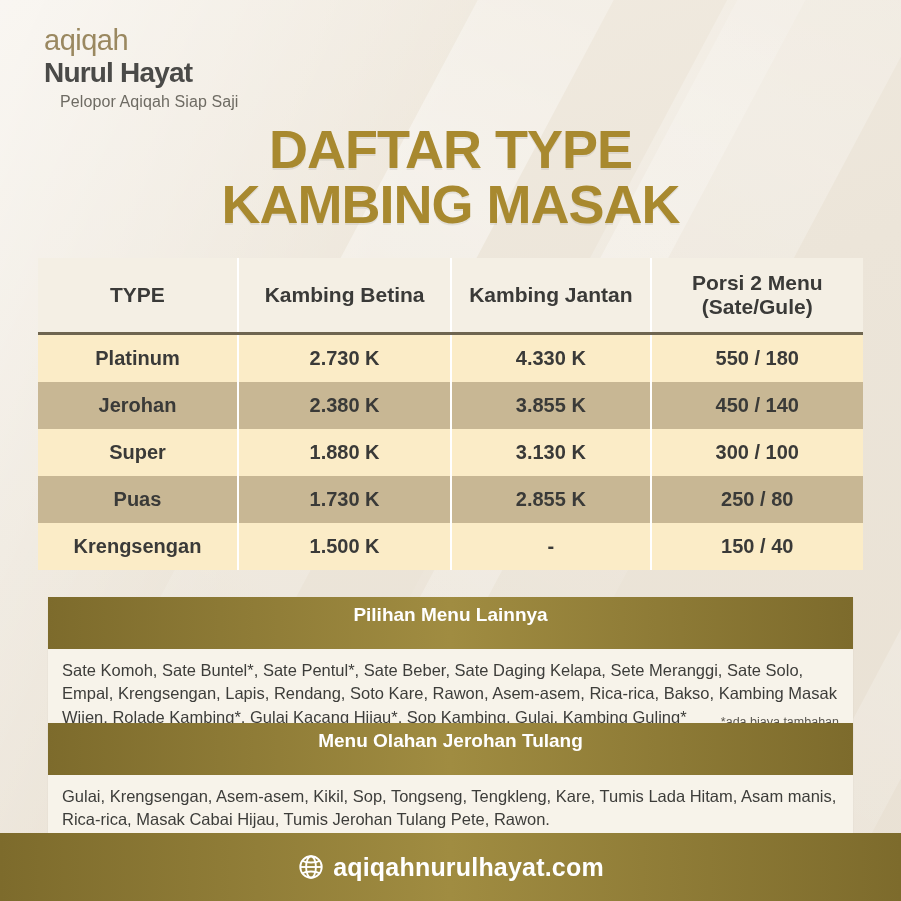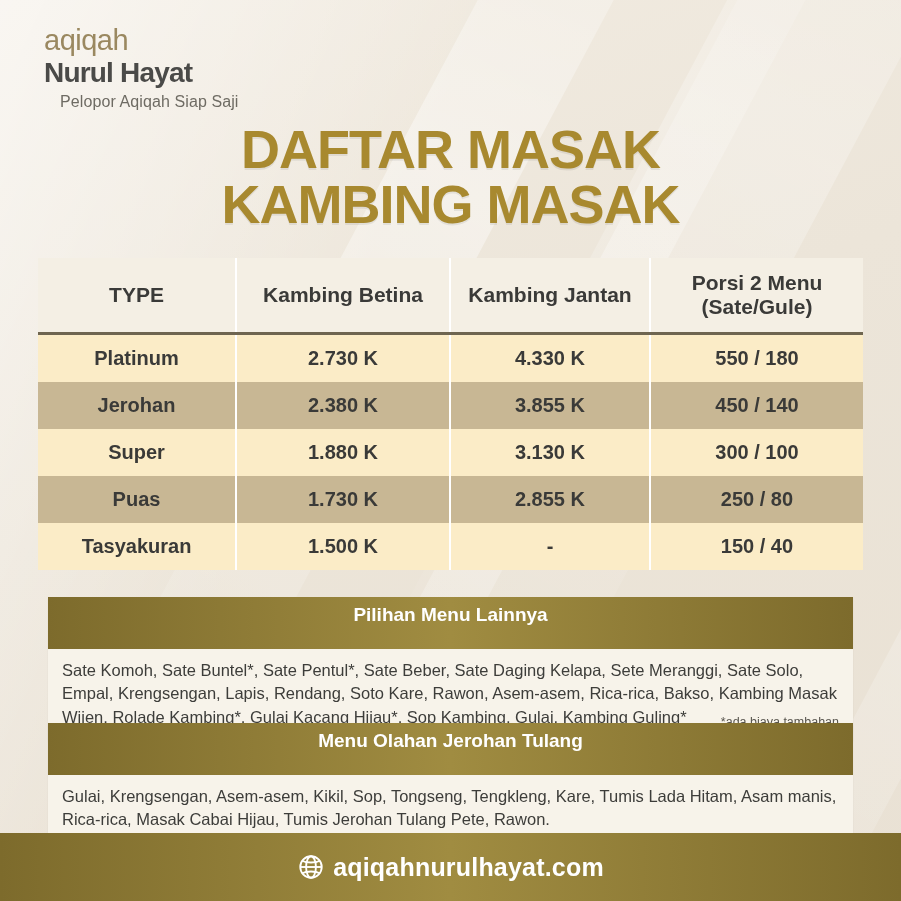--- a/index.html
+++ b/index.html
@@ -179,21 +179,21 @@
   <div class="streak s3"></div>
   <div class="streak s4"></div>
 
   <div class="brand">
     <div class="brand-top">aqiqah</div>
     <div class="brand-main">Nurul Hayat</div>
     <div class="brand-sub">Pelopor Aqiqah Siap Saji</div>
   </div>
 
   <div class="title">
-    <span class="l1">DAFTAR MASAK</span>
+    <span class="l1">DAFTAR TYPE</span>
     <span class="l2">KAMBING MASAK</span>
   </div>
 
   <table class="table">
     <thead>
       <tr>
         <th class="col-type">TYPE</th>
         <th class="col-betina">Kambing Betina</th>
         <th class="col-jantan">Kambing Jantan</th>
         <th class="col-porsi">
@@ -221,21 +221,21 @@
         <td>3.130 K</td>
         <td>300 / 100</td>
       </tr>
       <tr class="row-b">
         <td>Puas</td>
         <td>1.730 K</td>
         <td>2.855 K</td>
         <td>250 / 80</td>
       </tr>
       <tr class="row-a">
-        <td>Tasyakuran</td>
+        <td>Krengsengan</td>
         <td>1.500 K</td>
         <td>-</td>
         <td>150 / 40</td>
       </tr>
     </tbody>
   </table>
 
   <div class="panel" id="panel-menu">
     <div class="panel-head">Pilihan Menu Lainnya</div>
     <div class="panel-body">

